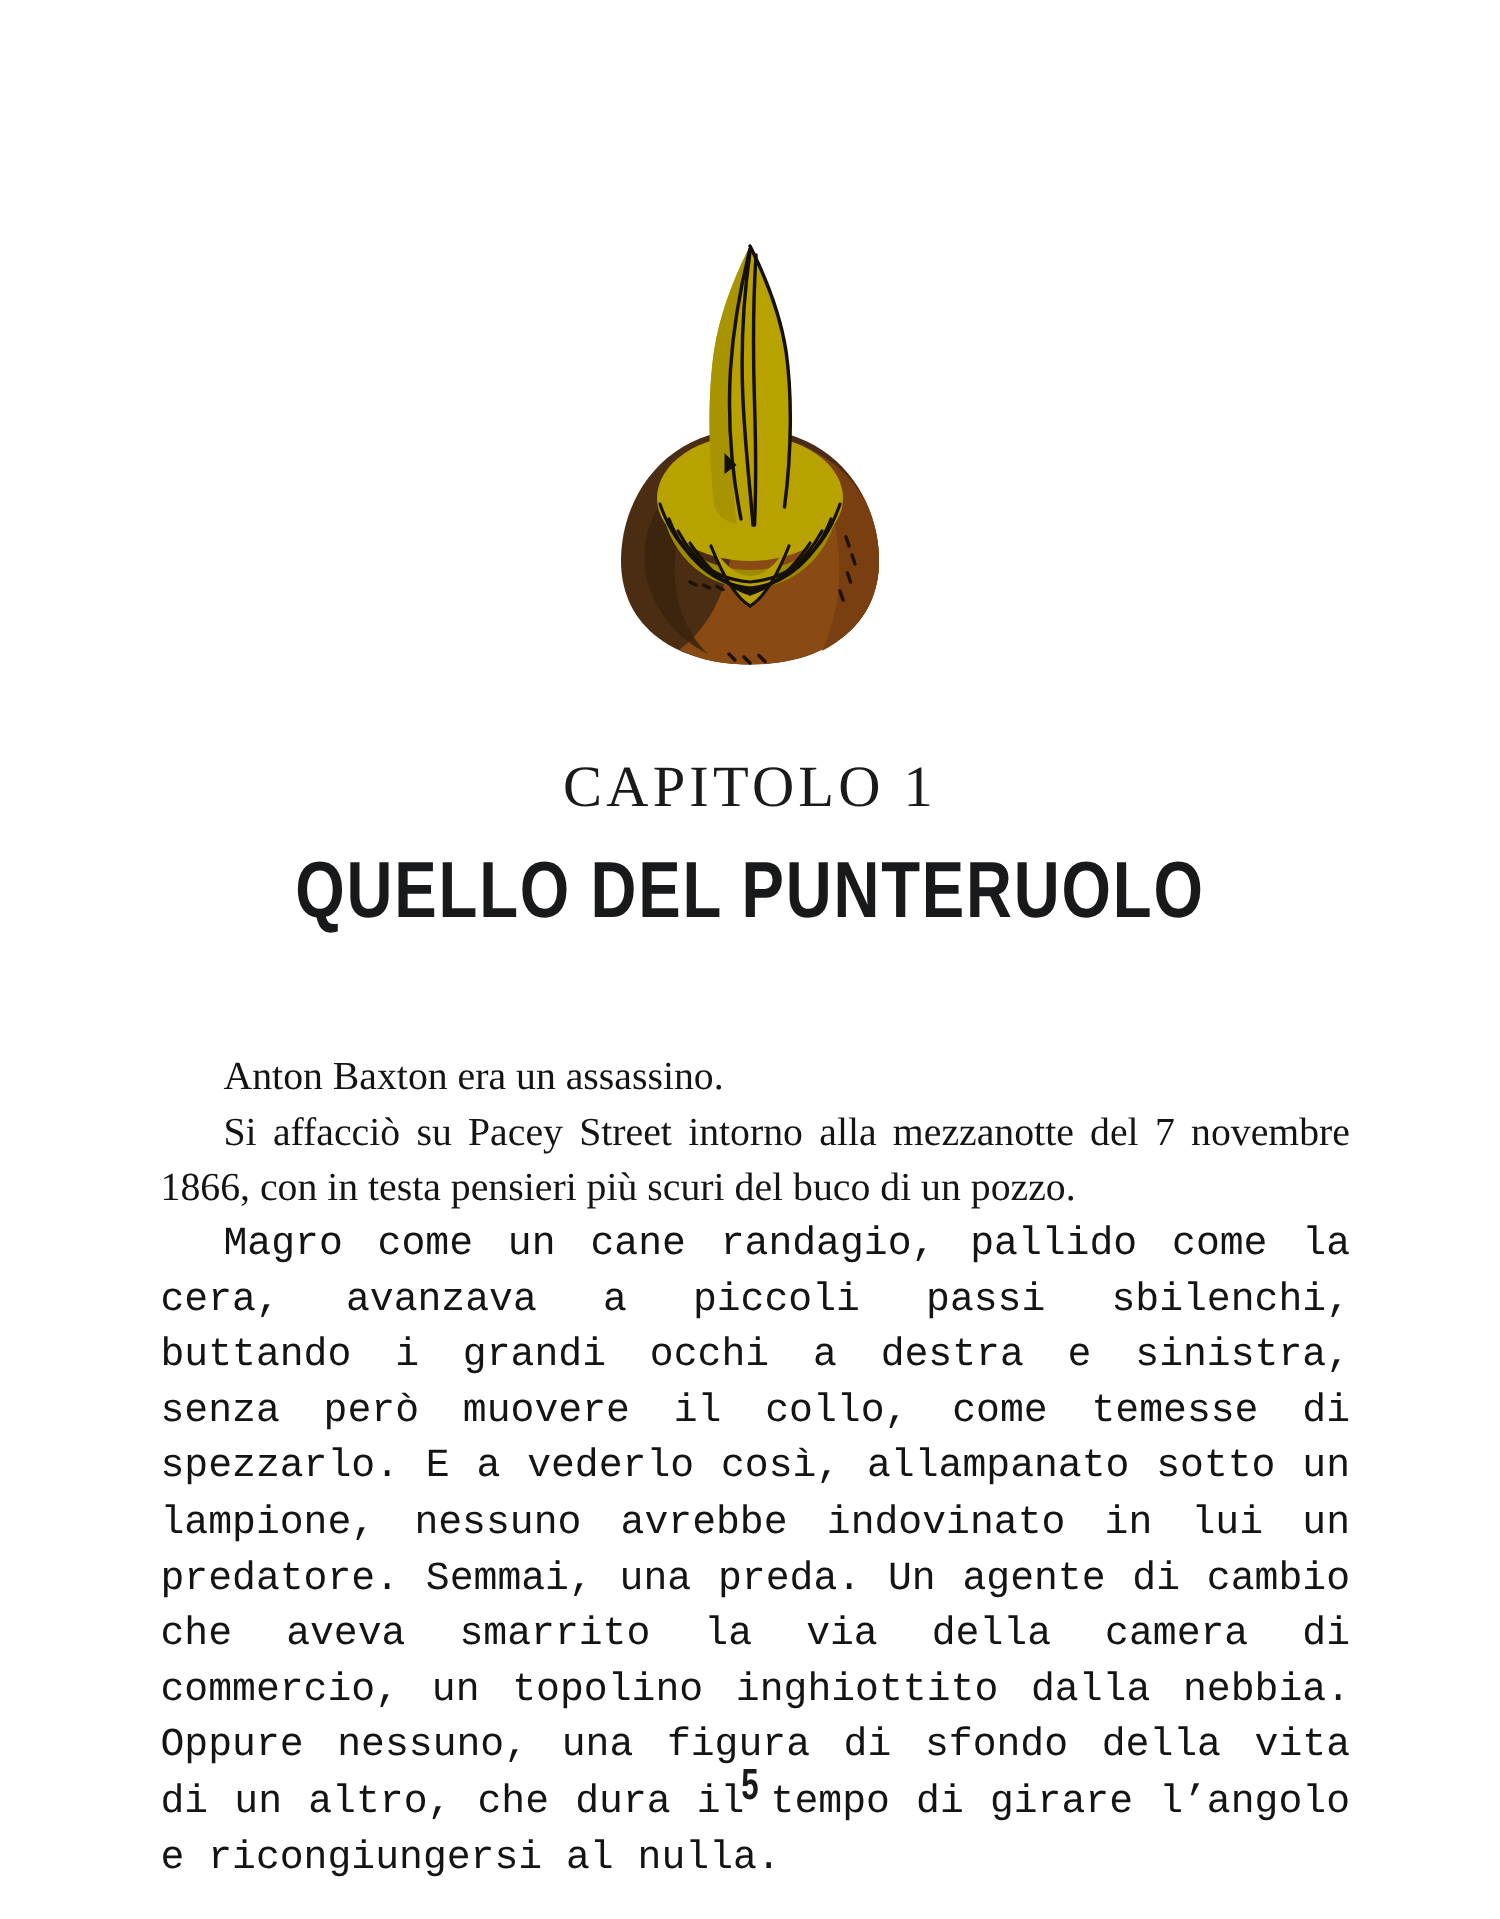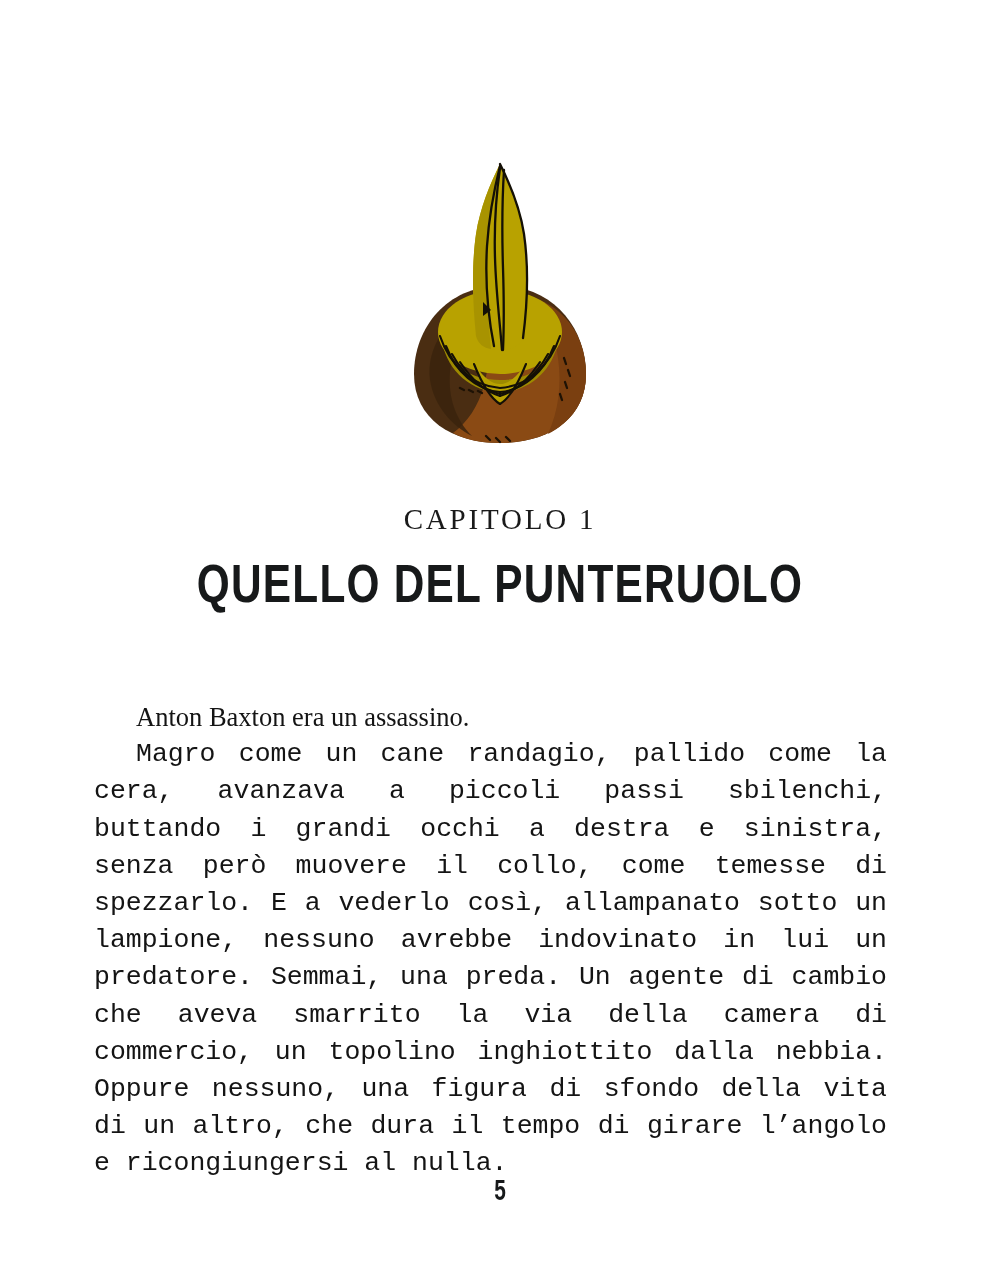--- a/index.html
+++ b/index.html
@@ -32,21 +32,21 @@
   
   #chapter-heading {
     position: absolute;
     left: 0;
     top: 505px;
     width: 1000px;
     text-align: center;
   }
   #chapter-label {
     font-family: "Liberation Serif", "DejaVu Serif", serif;
-    font-size: 29px;
+    font-size: 39px;
     letter-spacing: 2.8px;
     color: #1a1a1a;
     line-height: 1;
     font-weight: 400;
   }
   #chapter-title {
     margin-top: 23px;
     font-family: "Liberation Sans Narrow", "Liberation Sans", "DejaVu Sans", sans-serif;
     font-size: 53px;
     font-weight: 700;
@@ -54,21 +54,21 @@
     color: #17191a;
     line-height: 1;
     transform: scaleX(0.80);
     transform-origin: center center;
     white-space: nowrap;
   }
 
   
   #chapter-body {
     position: absolute;
-    left: 94px;
+    left: 107px;
     top: 699px;
     width: 793px;
     font-family: "Liberation Serif", "DejaVu Serif", serif;
     font-size: 26.5px;
     line-height: 37.2px;
     text-align: justify;
     text-justify: inter-word;
     color: #141414;
     hyphens: manual;
   }
@@ -171,16 +171,17 @@
   </svg>
 </div>
 
 <div id="chapter-heading">
   <div id="chapter-label">CAPITOLO 1</div>
   <div id="chapter-title">QUELLO DEL PUNTERUOLO</div>
 </div>
 
 <div id="chapter-body">
   <p>Anton Baxton era un assassino.</p>
+  <p>Si affacciò su Pacey Street intorno alla mezzanotte del 7 novembre 1866, con in testa pensieri più scuri del buco di un pozzo.</p>
   <p>Magro come un cane randagio, pallido come la cera, avanzava a piccoli passi sbilenchi, buttando i grandi occhi a destra e sinistra, senza però muovere il collo, come temesse di spezzarlo. E a vederlo così, allampanato sotto un lampione, nessuno avrebbe indovinato in lui un predatore. Semmai, una preda. Un agente di cambio che aveva smarrito la via della camera di commercio, un topolino inghiottito dalla nebbia. Oppure nessuno, una figura di sfondo della vita di un altro, che dura il tempo di girare l’angolo e ricongiungersi al nulla.</p>
 </div>
 
 <div id="page-folio">5</div>
 
 </body></html>

